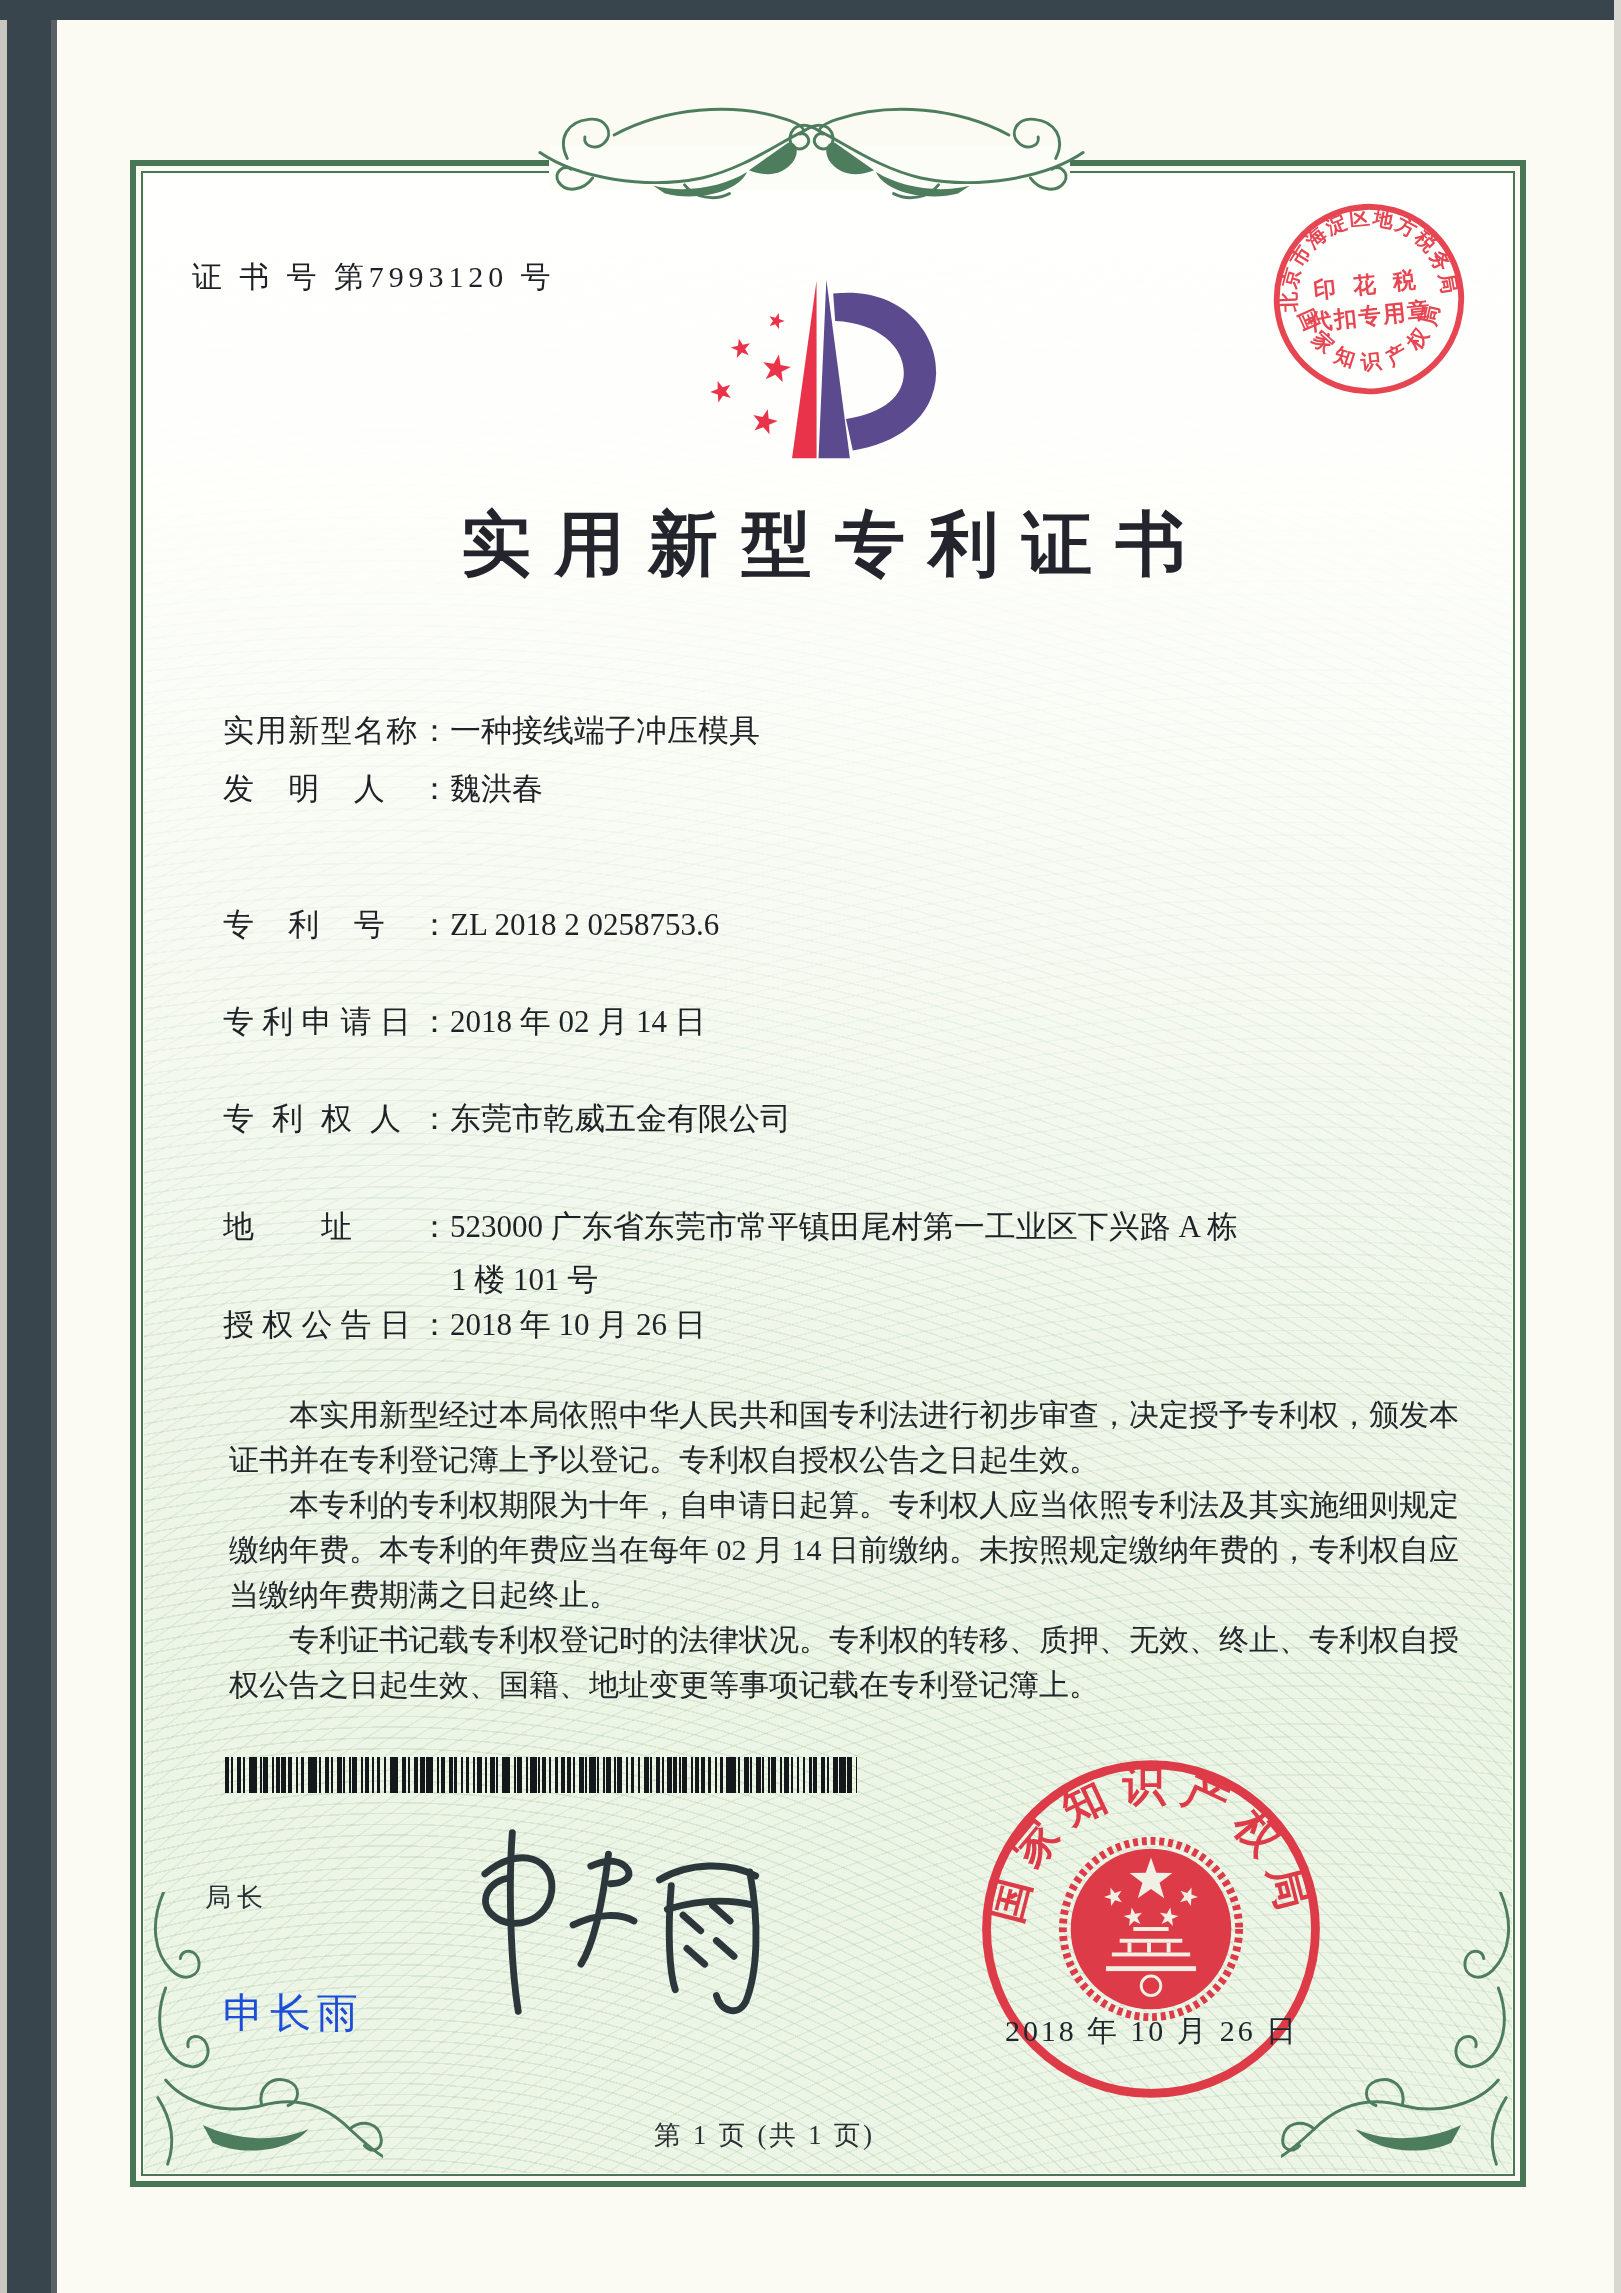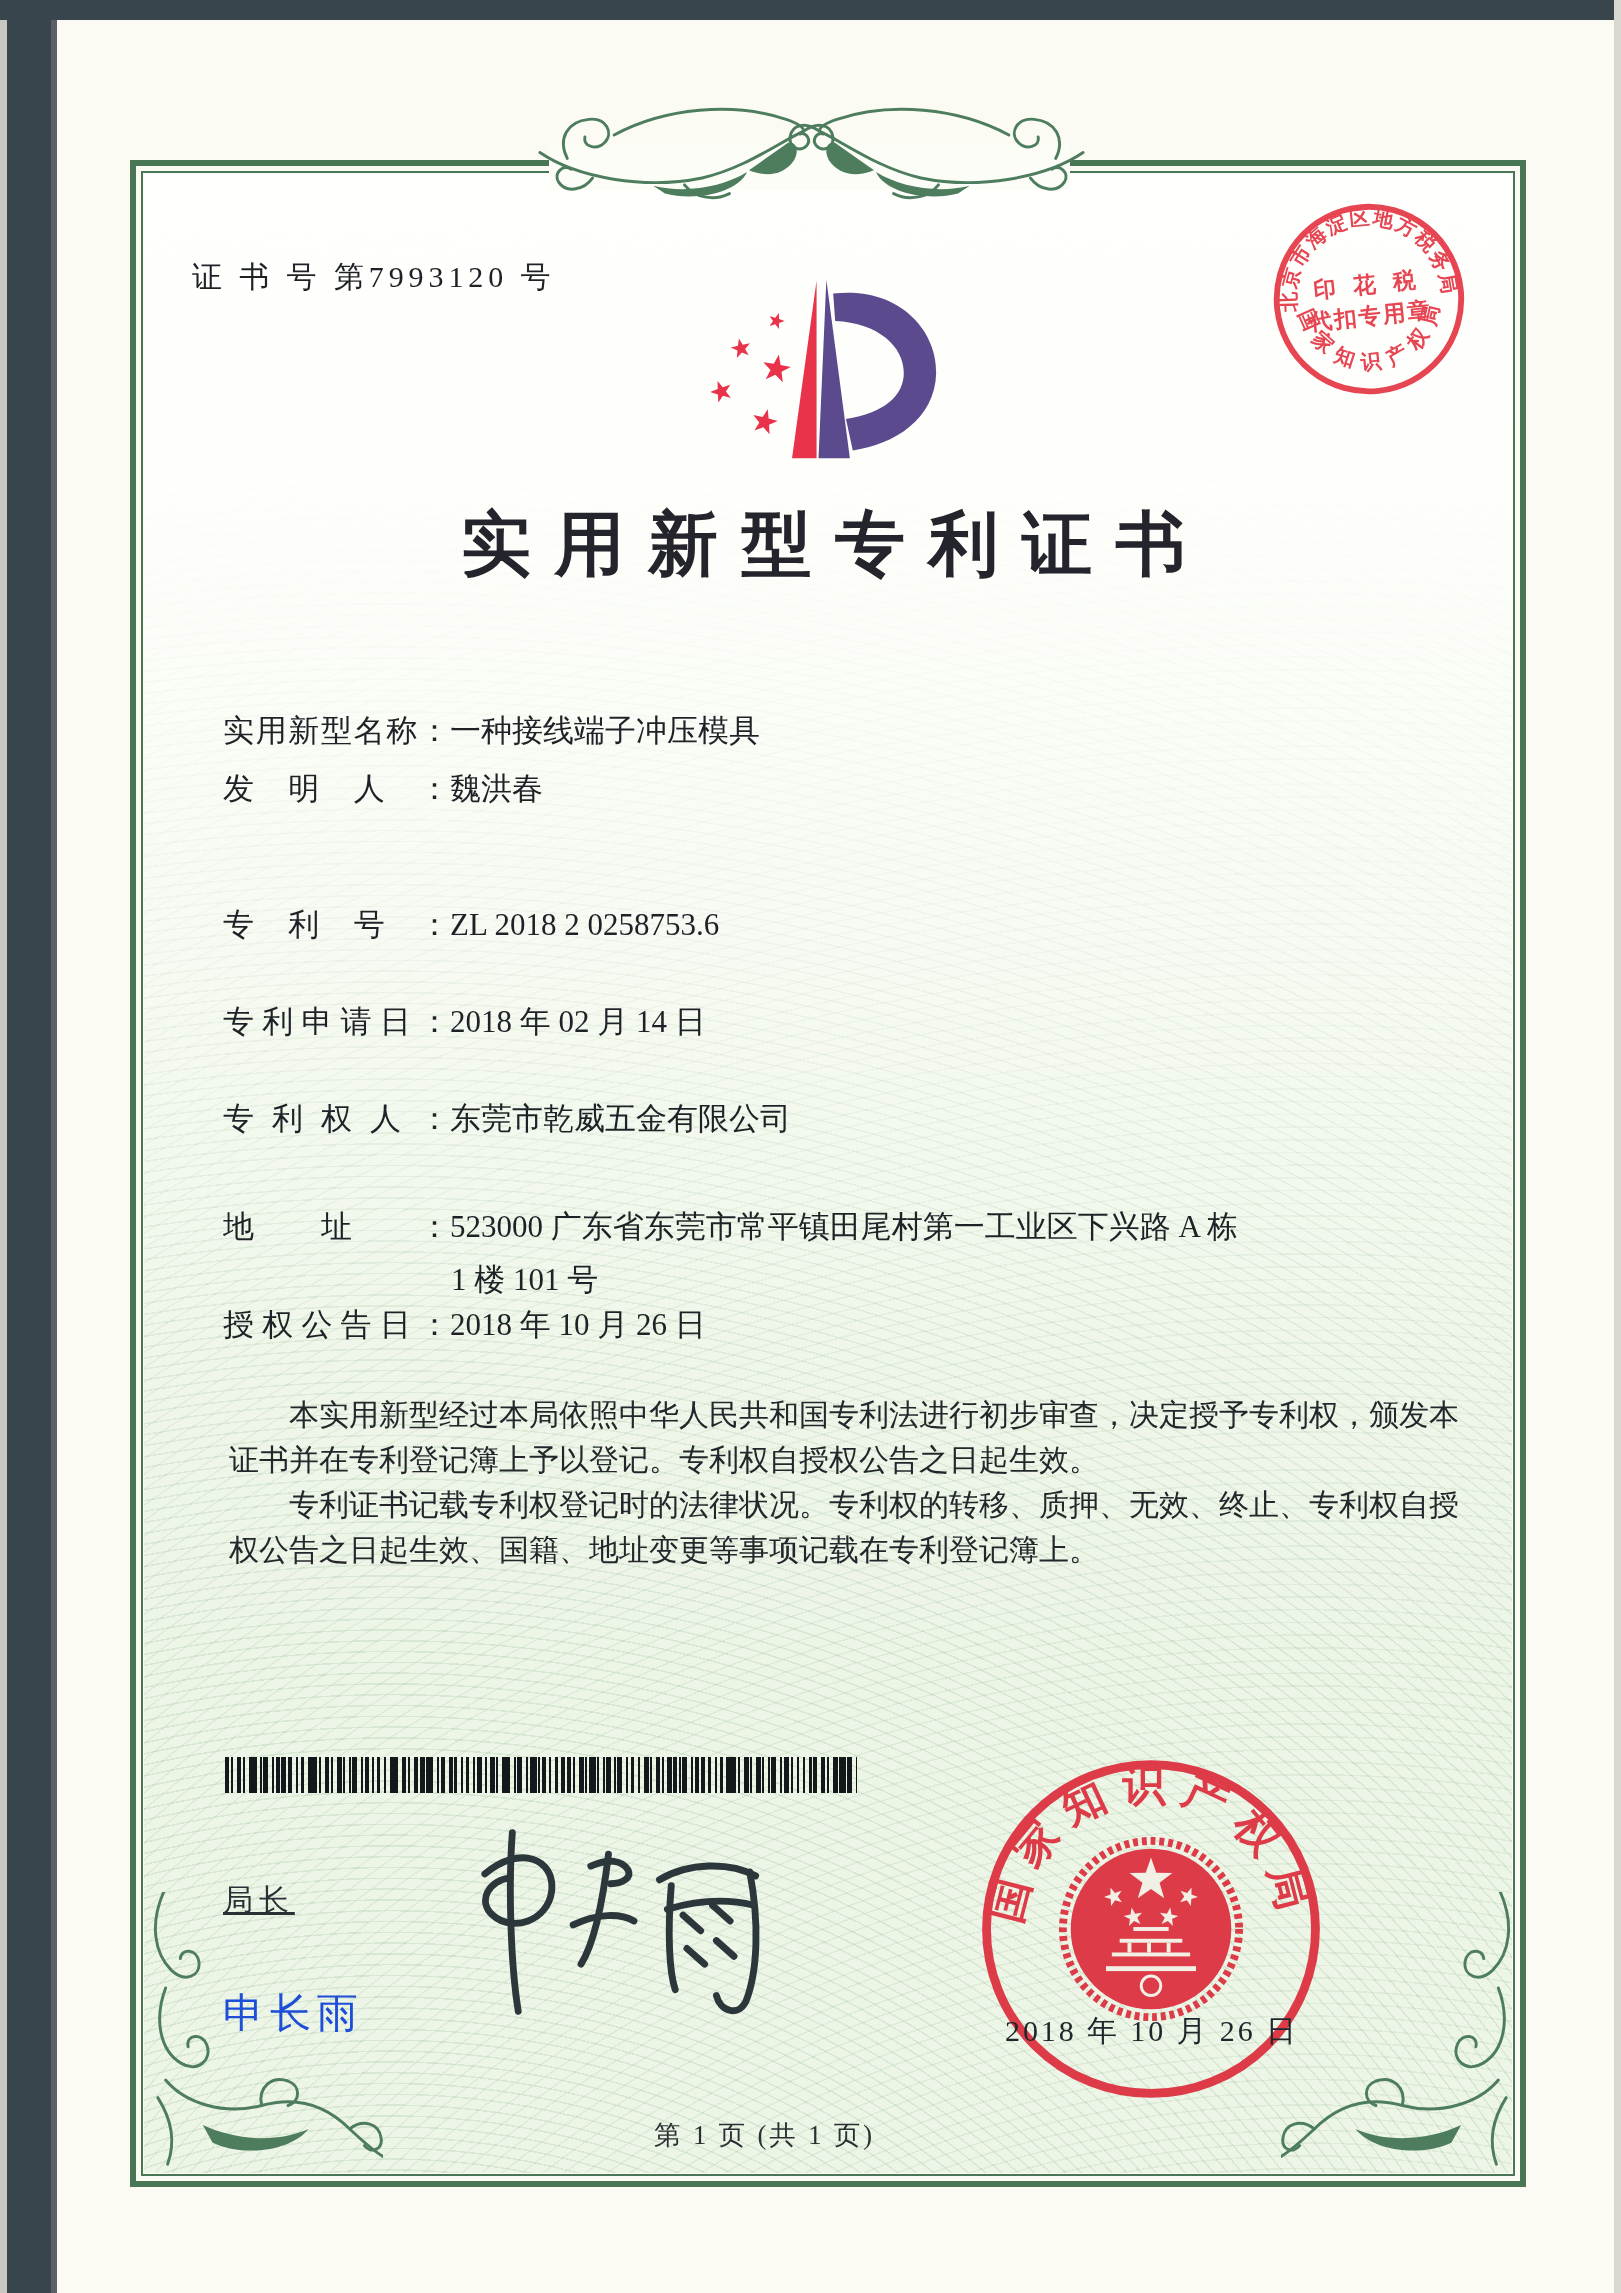--- a/index.html
+++ b/index.html
@@ -51,22 +51,22 @@
   .paras{position:absolute;left:201px;top:1392px;width:1230px;font-size:30px;line-height:45px;
     text-align:justify;color:#23272b;margin-left:28px;}
   .paras p{margin:0;text-indent:2em;}
 
   .barcode{position:absolute;left:225px;top:1757px;width:632px;height:36px;
     background-image:
       repeating-linear-gradient(90deg,#15181a 0 2px,transparent 2px 5.9px),
       repeating-linear-gradient(90deg,#15181a 0 2.9px,transparent 2.9px 12.7px),
       repeating-linear-gradient(90deg,#15181a 0 3.9px,transparent 3.9px 28px);}
 
-  .chief-title{position:absolute;left:223px;top:1880px;font-size:30px;letter-spacing:5.9px;
-    font-family:"Liberation Sans","DejaVu Sans",sans-serif;color:#2a3136;text-decoration:underline;}
+  .chief-title{position:absolute;left:205px;top:1880px;font-size:26px;letter-spacing:5.9px;
+    font-family:"Liberation Sans","DejaVu Sans",sans-serif;color:#2a3136;}
   .chief-name{position:absolute;left:223px;top:1986px;font-size:41px;letter-spacing:5.9px;
     font-family:"Liberation Sans","DejaVu Sans",sans-serif;color:#1d4ed8;}
   .signature{position:absolute;left:426px;top:1815px;width:363px;height:211px;}
 
   .seal{position:absolute;left:965px;top:1743px;width:372px;height:372px;}
   .seal-date{position:absolute;left:1005px;top:2011px;font-size:30px;letter-spacing:2.9px;color:#20272c;}
 
   .footer{position:absolute;left:196px;top:2117px;width:1137px;text-align:center;
     font-size:26.5px;letter-spacing:2.9px;color:#2a2f33;}
 
@@ -191,20 +191,21 @@
 <div class="frow" style="top:1206px">
   <span class="flabel">地址：</span><span class="fvalue">523000 广东省东莞市常平镇田尾村第一工业区下兴路 A 栋</span>
 </div>
 <div class="addr2" style="top:1259px">1 楼 101 号</div>
 <div class="frow" style="top:1304px;right:0;left:223px">
   <span class="flabel">授权公告日：</span><span class="fvalue">2018 年 10 月 26 日</span>
 </div>
 
 <div class="paras">
   <p>本实用新型经过本局依照中华人民共和国专利法进行初步审查，决定授予专利权，颁发本证书并在专利登记簿上予以登记。专利权自授权公告之日起生效。</p>
+  <p>本专利的专利权期限为十年，自申请日起算。专利权人应当依照专利法及其实施细则规定缴纳年费。本专利的年费应当在每年 02 月 14 日前缴纳。未按照规定缴纳年费的，专利权自应当缴纳年费期满之日起终止。</p>
   <p>专利证书记载专利权登记时的法律状况。专利权的转移、质押、无效、终止、专利权自授权公告之日起生效、国籍、地址变更等事项记载在专利登记簿上。</p>
 </div>
 
 <div class="barcode"></div>
 
 <div class="chief-title">局长</div>
 <div class="chief-name">申长雨</div>
 <svg class="signature" viewBox="0 0 370 215">
   <g stroke="#2c373c" stroke-width="7" fill="none" stroke-linecap="round" stroke-linejoin="round">
     <path d="M88,18 C84,70 86,150 94,200"></path>

